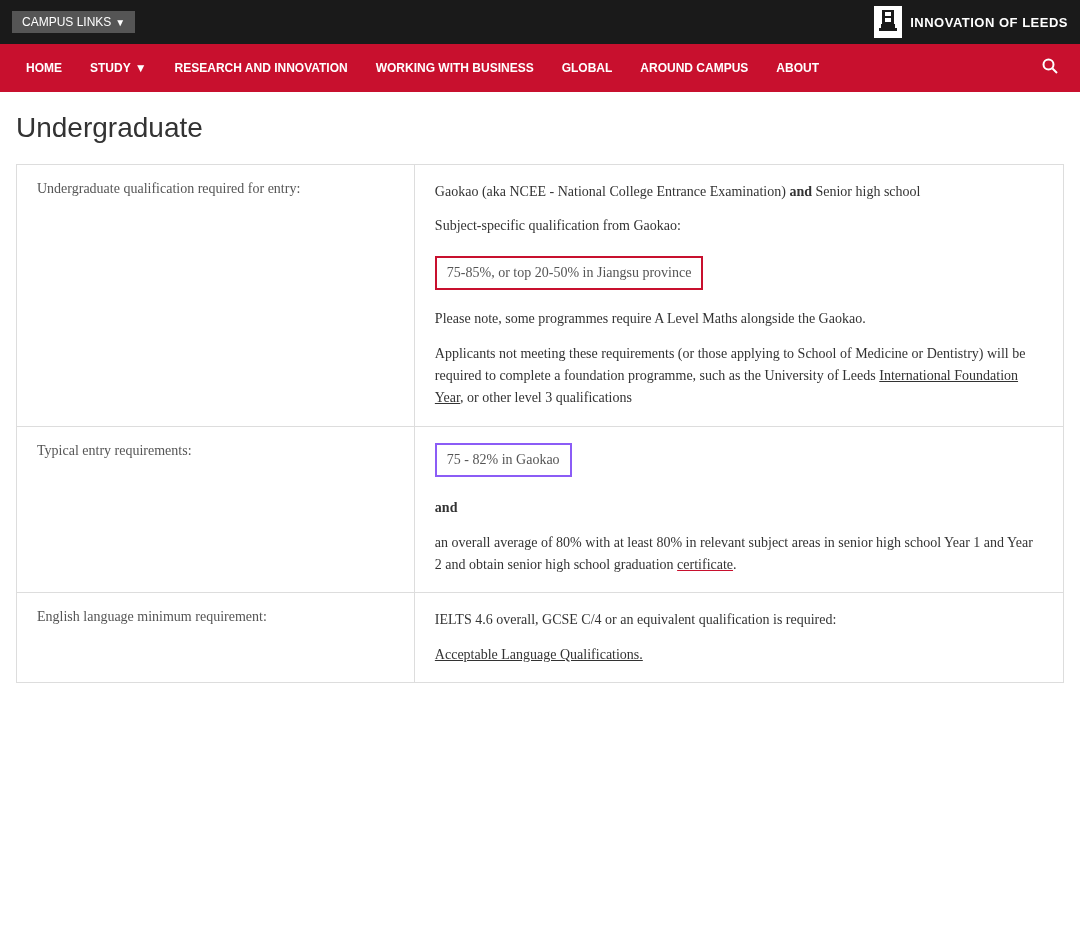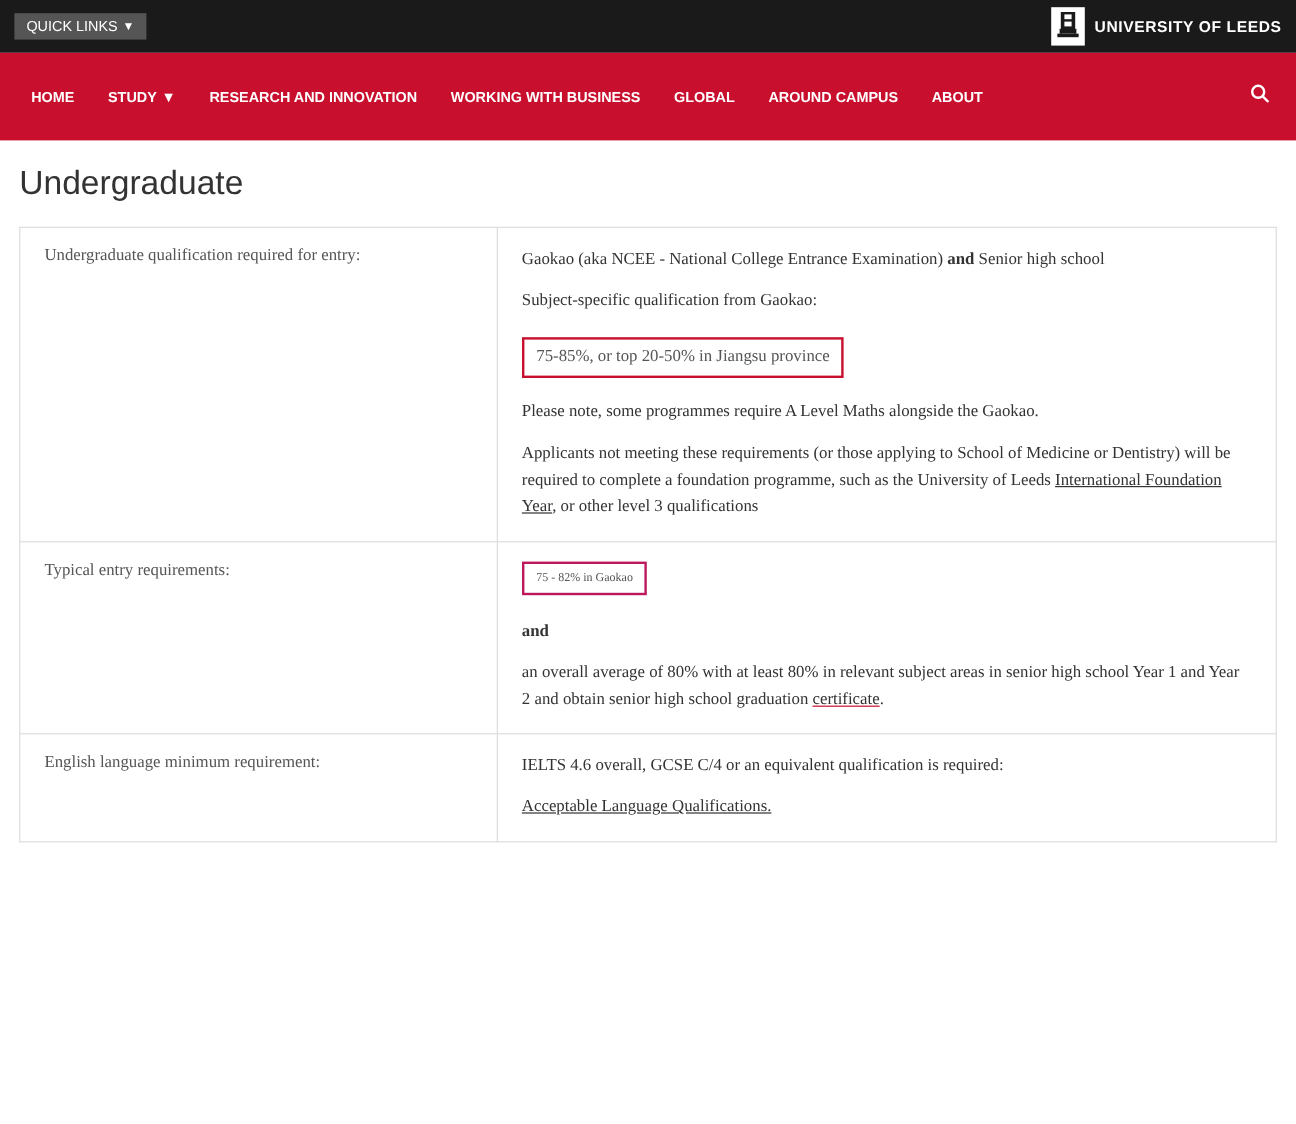--- a/index.html
+++ b/index.html
@@ -41,21 +41,21 @@
       display: flex;
       align-items: center;
       justify-content: center;
       font-size: 10px;
       color: #1a1a1a;
     }
 
     
     .nav-bar {
       background: #c8102e;
-      padding: 12px 12px;
+      padding: 0 12px;
       display: flex;
       align-items: center;
       gap: 0;
     }
     .nav-item {
       color: #fff;
       font-size: 12px;
       font-weight: bold;
       text-transform: uppercase;
       padding: 14px 14px;
@@ -131,49 +131,49 @@
     .bold-text { font-weight: bold; }
     .underline-link {
       text-decoration: underline;
       color: #333;
       cursor: pointer;
     }
 
     
     .gaokao-box {
       display: inline-block;
-      border: 2px solid #be185d;
+      border: 2px solid #8b5cf6;
       padding: 4px 10px;
       margin-bottom: 8px;
-      font-size: 10px;
+      font-size: 14px;
       color: #555;
     }
   </style>
 </head>
 <body>
 
 <div class="top-bar">
   <button class="quick-links-btn">
-    <span>QUICK LINKS</span>
+    <span>CAMPUS LINKS</span>
     <span class="arrow">▼</span>
   </button>
   <div class="university-logo">
     <div class="logo-icon">
       <svg width="18" height="24" viewBox="0 0 18 24" fill="none">
         <rect x="3" y="0" width="12" height="18" fill="#1a1a1a"></rect>
         <rect x="6" y="2" width="3" height="4" fill="#fff"></rect>
         <rect x="9" y="2" width="3" height="4" fill="#fff"></rect>
         <rect x="6" y="8" width="3" height="4" fill="#fff"></rect>
         <rect x="9" y="8" width="3" height="4" fill="#fff"></rect>
         <rect x="0" y="18" width="18" height="3" fill="#1a1a1a"></rect>
         <rect x="2" y="14" width="2" height="4" fill="#1a1a1a"></rect>
         <rect x="14" y="14" width="2" height="4" fill="#1a1a1a"></rect>
       </svg>
     </div>
-    <span>UNIVERSITY OF LEEDS</span>
+    <span>INNOVATION OF LEEDS</span>
   </div>
 </div>
 
 <nav class="nav-bar">
   <a class="nav-item">HOME</a>
   <a class="nav-item">
     <span>STUDY</span>
     <span>▼</span>
   </a>
   <a class="nav-item">RESEARCH AND INNOVATION</a>

